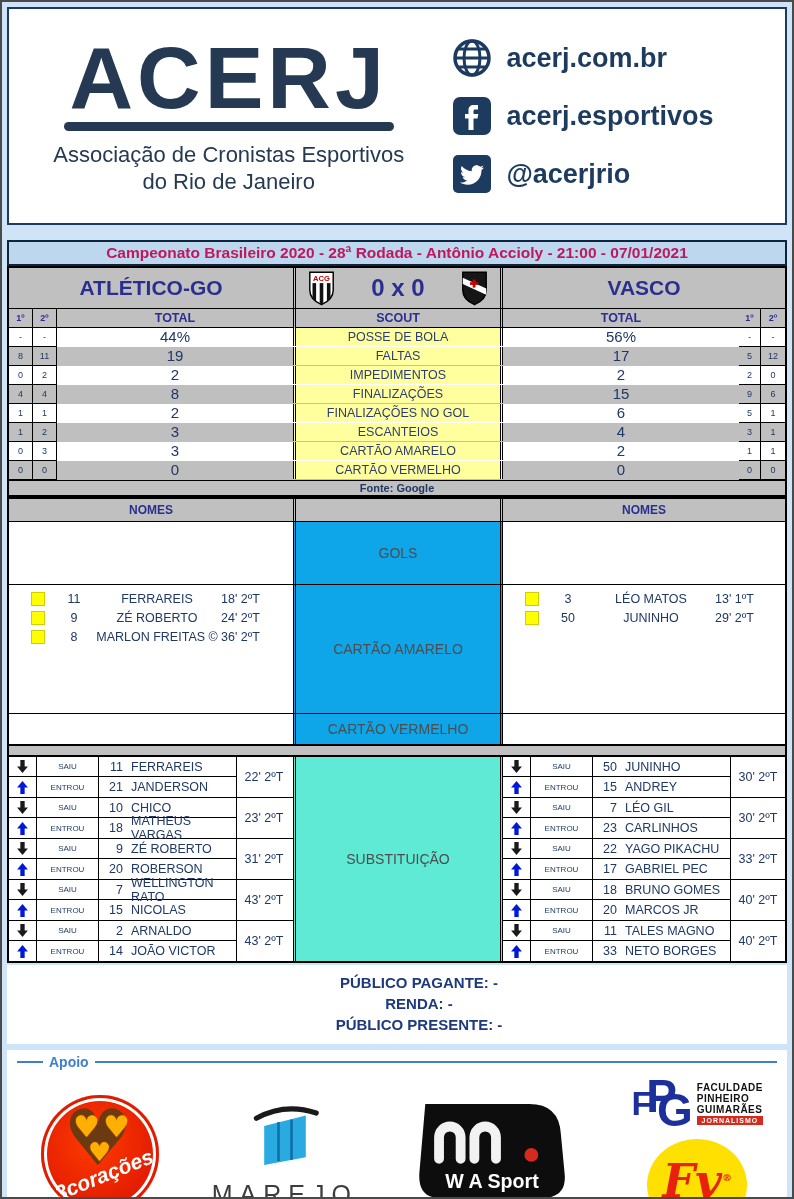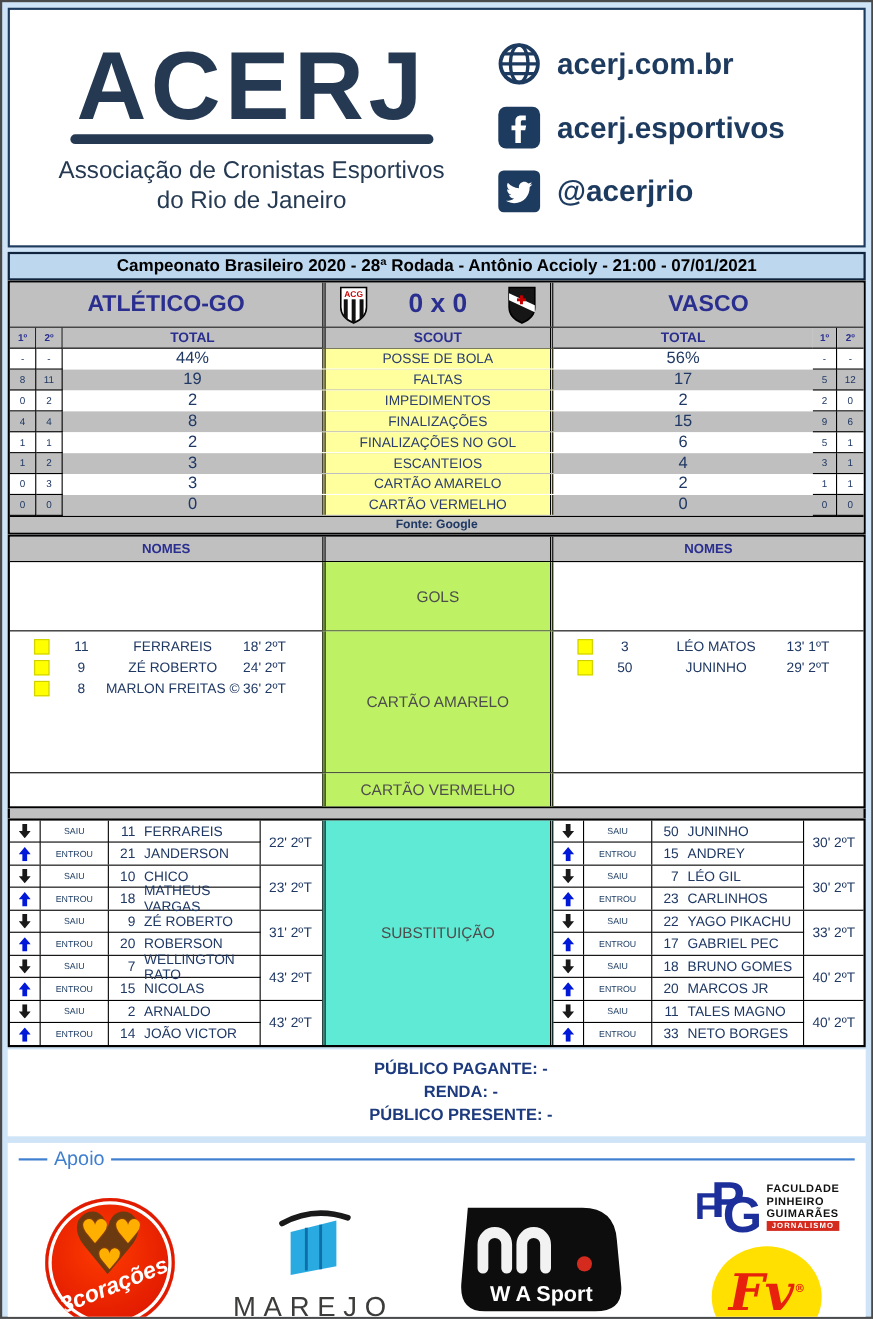--- a/index.html
+++ b/index.html
@@ -15,23 +15,23 @@
   .brand-left{width:55%;display:flex;flex-direction:column;align-items:center;justify-content:center;}
   .brand-logo{font-size:88px;font-weight:700;letter-spacing:4px;color:#253a52;line-height:0.95;}
   .brand-swoosh{width:330px;height:9px;background:#253a52;border-radius:5px;margin:2px 0 10px 0;}
   .brand-sub{font-size:22px;color:#253a52;text-align:center;line-height:1.25;}
   .brand-right{flex:1;display:flex;flex-direction:column;justify-content:center;gap:18px;padding-left:18px;}
   .social-row{display:flex;align-items:center;gap:14px;}
   .social-icon{width:40px;height:40px;flex:0 0 40px;}
   .social-label{font-size:27px;font-weight:700;color:#1d3a5f;}
   .sq{fill:#1d3a5f;}
   
-  .title-bar{box-sizing:border-box;margin-top:4px;height:26px;background:#bdd7ee;border:2px solid #10243e;
+  .title-bar{box-sizing:border-box;margin-top:15px;height:26px;background:#bdd7ee;border:2px solid #10243e;
     display:flex;align-items:center;justify-content:center;
-    font-size:15.5px;font-weight:700;color:#000000;}
+    font-size:15.5px;font-weight:700;color:#be185d;}
   
   .tbl{box-sizing:border-box;border:2px solid #000;background:#fff;}
   .row3{display:grid;grid-template-columns:284px 210px 282px;}
   .dbl{border-left:3px double #000;border-right:3px double #000;}
   
   .match-header{height:40px;background:#c0c0c0;border-bottom:1px solid #000;align-items:center;}
   .team-name{display:flex;align-items:center;justify-content:center;font-size:21px;font-weight:700;color:#2a2f8f;}
   .score-cell{height:100%;display:flex;align-items:center;justify-content:space-between;padding:0 12px;box-sizing:border-box;}
   .score{font-size:24px;font-weight:700;color:#2a2f8f;}
   .crest{width:27px;height:35px;}
@@ -48,21 +48,21 @@
   .sc.total{font-size:15px;}
   .sc.scout{background:#ffff9e;font-size:12.5px;color:#2c3e70;border-left:3px double #000;border-right:3px double #000;}
   .fonte-row{background:#c0c0c0;border-top:1px solid #000;text-align:center;
     font-size:11px;font-weight:700;color:#1f3864;height:14px;line-height:14px;}
   
   .names-head{height:22px;background:#c0c0c0;border-bottom:1px solid #000;}
   .names-head div{display:flex;align-items:center;justify-content:center;
     font-size:12px;font-weight:700;color:#2a2f8f;}
   .sect{border-bottom:1px solid #000;}
   .sect:last-child{border-bottom:none;}
-  .sect-label{background:#bef264;display:flex;align-items:center;justify-content:center;
+  .sect-label{background:#0ea5e9;display:flex;align-items:center;justify-content:center;
     font-size:14px;color:#4d4d4d;}
   .h-gols{height:62px;} .h-amarelo{height:128px;} .h-vermelho{height:30px;}
   .cards-list{padding-top:4px;}
   .card-row{display:grid;grid-template-columns:46px 38px 128px 72px;height:19px;align-items:center;}
   .card-chip{width:12px;height:12px;background:#ffff00;border:1px solid #cfcf00;margin-left:22px;}
   .card-num,.card-name{font-size:12.5px;color:#1f3864;text-align:center;}
   .card-time{font-size:12.5px;color:#1f3864;text-align:left;}
   
   .gray-band{height:9px;background:#c0c0c0;border-left:2px solid #000;border-right:2px solid #000;box-sizing:border-box;}
   .subs-center{display:flex;align-items:center;justify-content:center;background:#5eead4;
@@ -78,21 +78,21 @@
     font-size:12.5px;color:#1f3864;}
   .arrow-down{fill:#1a1a1a;} .arrow-up{fill:#0018d8;}
   
   .publico-box{background:#fff;margin-top:2px;padding:7px 0 9px 0;text-align:center;}
   .publico-box div{font-size:15px;font-weight:700;color:#1c3a7d;line-height:21px;padding-left:44px;}
   
   .apoio-box{background:#fff;margin-top:6px;padding:2px 10px 8px 10px;height:158px;box-sizing:content-box;}
   .apoio-legend{display:flex;align-items:center;gap:6px;margin:2px 0 4px 0;}
   .apoio-legend .l1{width:26px;height:2px;background:#3f7fd0;}
   .apoio-legend .l2{flex:1;height:2px;background:#3f7fd0;}
-  .apoio-legend .txt{font-size:18px;font-weight:400;color:#3f7fd0;}
+  .apoio-legend .txt{font-size:14px;font-weight:700;color:#3f7fd0;}
   .sponsors{display:flex;align-items:center;justify-content:space-between;padding:4px 14px 0 24px;}
   
   .tc-circle{position:relative;width:118px;height:118px;border-radius:50%;
     background:radial-gradient(circle at 45% 40%, #ff3b00 0%, #e11b00 70%);
     box-shadow:inset 0 0 0 3px #e11b00, inset 0 0 0 6px #ffffff;overflow:hidden;}
   .tc-heart-big{position:absolute;left:22px;top:-2px;font-size:78px;color:#6b3a10;font-family:"DejaVu Sans",sans-serif;}
   .tc-heart{position:absolute;color:#ffaf00;text-shadow:0 0 2px #c75000;font-family:"DejaVu Sans",sans-serif;}
   .tc-h1{left:32px;top:14px;font-size:30px;} .tc-h2{left:62px;top:14px;font-size:30px;}
   .tc-h3{left:47px;top:42px;font-size:26px;}
   .tc-text{position:absolute;left:-2px;bottom:26px;width:130px;text-align:center;

